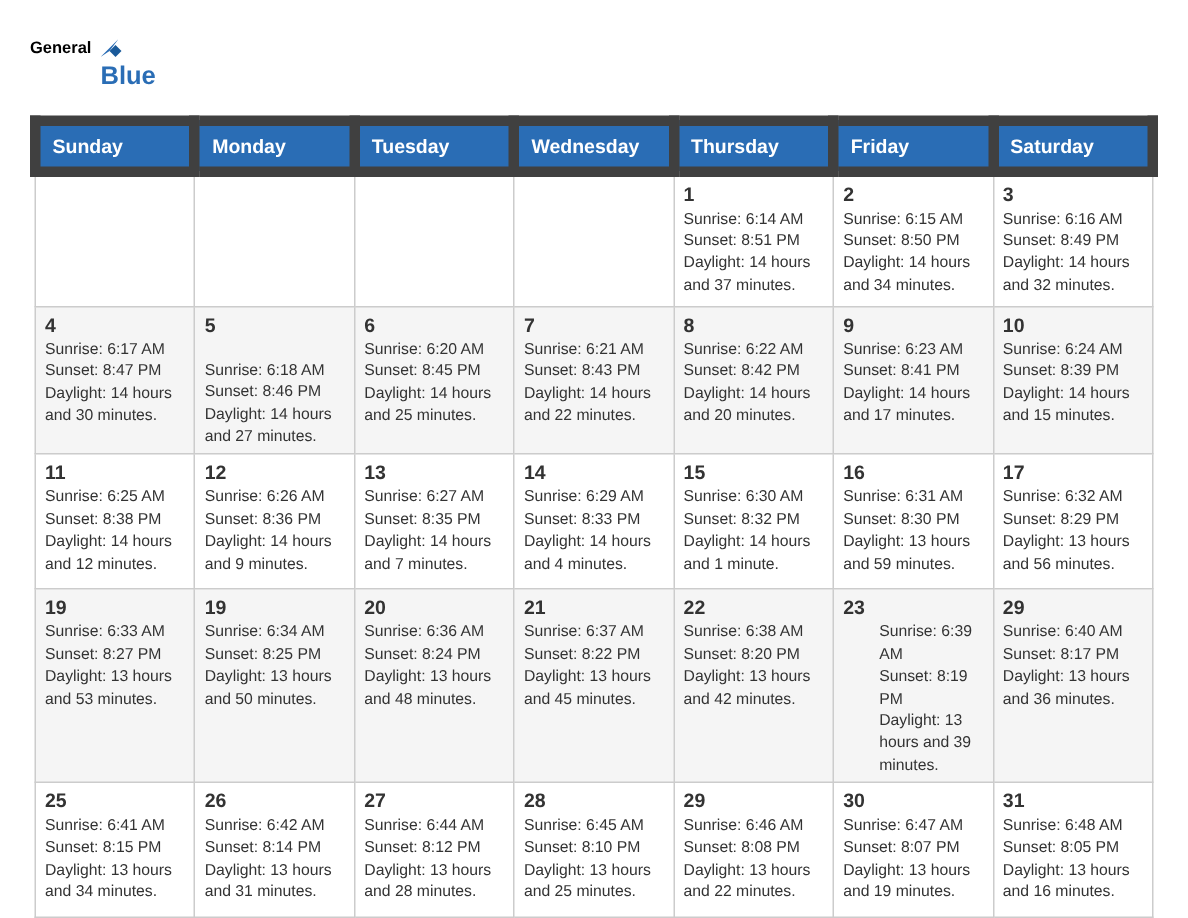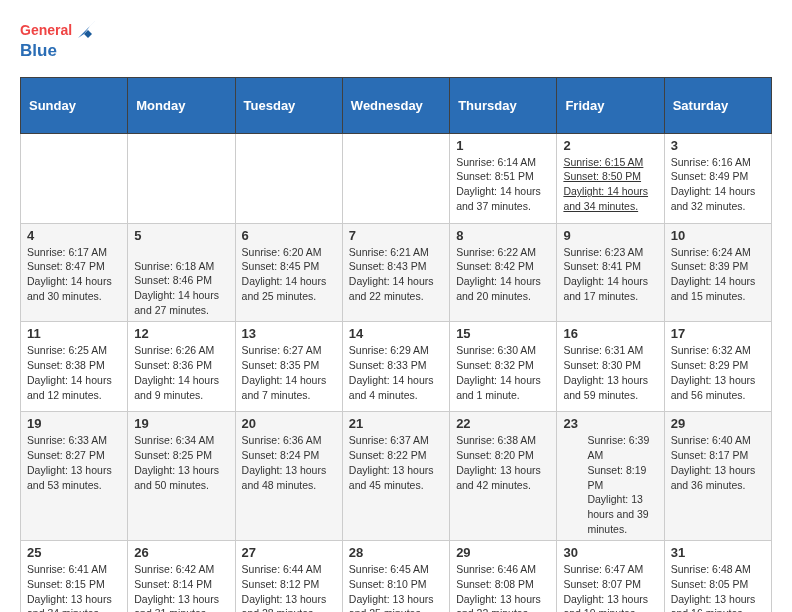--- a/index.html
+++ b/index.html
@@ -36,24 +36,24 @@
     }
     .calendar-table {
       width: 100%;
       border-collapse: collapse;
       table-layout: fixed;
     }
     .calendar-table thead th {
       background-color: #2a6db5;
       color: white;
       text-align: left;
-      padding: 20px 8px;
+      padding: 6px 8px;
       font-size: 13px;
       font-weight: bold;
-      border: 1px solid #404040;
+      border: 7px solid #404040;
     }
     .calendar-table tbody td {
       border: 1px solid #ccc;
       vertical-align: top;
       padding: 4px 6px;
       height: 90px;
       background: #fff;
     }
     .calendar-table tbody tr:nth-child(even) td {
       background-color: #f5f5f5;
@@ -72,25 +72,25 @@
     .empty-cell {
       background: #fff !important;
     }
   </style>
 </head>
 <body>
 
 <div class="header-area">
   <div class="logo">
     <div style="line-height:1.1;">
-      <span style="font-size:14px;font-weight:bold;color:#ef4444;">General</span><svg width="22" height="22" viewBox="0 0 22 22" style="vertical-align:middle;margin-left:2px;" xmlns="http://www.w3.org/2000/svg">
+      <span style="font-size:11px;font-weight:bold;color:#000000;">General</span><svg width="22" height="22" viewBox="0 0 22 22" style="vertical-align:middle;margin-left:2px;" xmlns="http://www.w3.org/2000/svg">
           <polygon points="4,18 14,8 18,4 22,0 16,6 10,14" fill="#2a6db5"></polygon>
           <polygon points="10,14 14,18 18,14 14,10" fill="#1a5a9a"></polygon>
         </svg>
-      <br><span style="font-size:17px;font-weight:bold;color:#2a6db5;">Blue</span>
+      <br><span style="font-size:17px;font-weight:bold;color:#2a6db5;margin-left:47px;">Blue</span>
     </div>
   </div>
   <div class="title-area">
     <div class="month-title"></div>
     <div class="location-title"></div>
   </div>
 </div>
 
 <table class="calendar-table">
   <thead>
@@ -111,21 +111,21 @@
         <td class="empty-cell"></td>
         <td class="empty-cell"></td>
         <td>
           <div class="day-number">1</div>
           <div class="day-info" style="white-space: pre-line;">Sunrise: 6:14 AM
 Sunset: 8:51 PM
 Daylight: 14 hours and 37 minutes.</div>
         </td>
         <td>
           <div class="day-number">2</div>
-          <div class="day-info" style="white-space: pre-line; text-decoration: underline;">Sunrise: 6:15 AM
+          <div class="day-info" style="white-space: pre-line;">Sunrise: 6:15 AM
 Sunset: 8:50 PM
 Daylight: 14 hours and 34 minutes.</div>
         </td>
         <td>
           <div class="day-number">3</div>
           <div class="day-info" style="white-space: pre-line;">Sunrise: 6:16 AM
 Sunset: 8:49 PM
 Daylight: 14 hours and 32 minutes.</div>
         </td>
       </tr>

